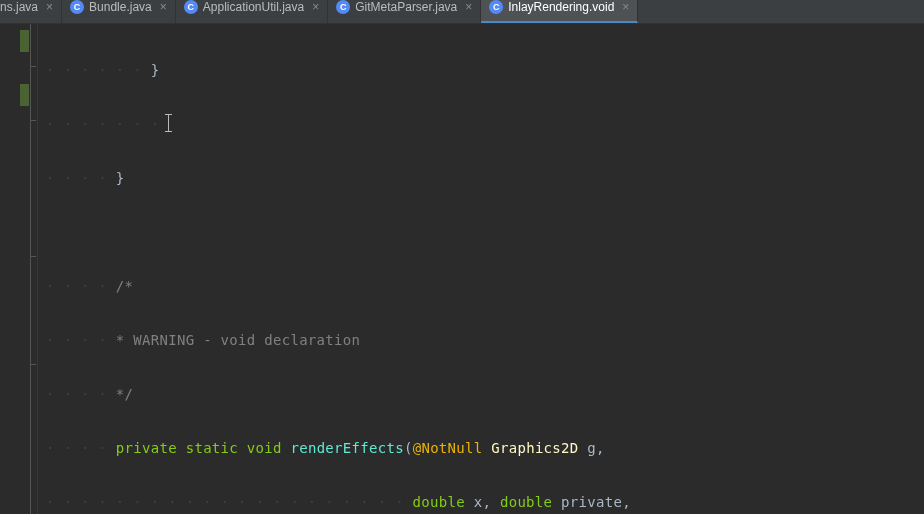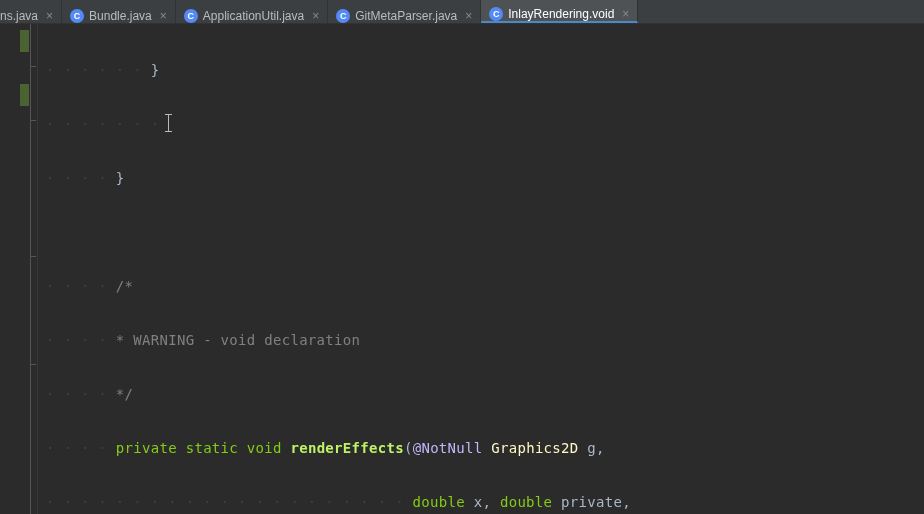--- a/index.html
+++ b/index.html
@@ -16,21 +16,21 @@
     .tabs {
       display: flex;
       background: #3c3f41;
       height: 24px;
       border-bottom: 1px solid #323232;
       font-family: -apple-system, 'Segoe UI', sans-serif;
       font-size: 12px;
     }
     .tab {
       display: flex;
-      align-items: flex-end;
+      align-items: flex-start;
       padding: 0 8px;
       color: #bbbbbb;
       gap: 5px;
       border-right: 1px solid #323232;
       cursor: pointer;
     }
     .tab.partial { padding-left: 0; }
     .tab.active {
       background: #4e5254;
       border-bottom: 2px solid #4a88c7;
@@ -87,22 +87,22 @@
     }
     .code {
       padding: 6px 0 0 8px;
       line-height: 27px;
       white-space: pre;
       letter-spacing: 0.3px;
     }
     .indent-guide { color: #404040; }
     .kw { color: #84cc16; }
     .type { color: #fef9c3; }
-    .anno { color: #c4b5fd; }
-    .fname { color: #bef264; font-weight: bold; }
+    .anno { color: #eab308; }
+    .fname { color: #5eead4; }
     .str-comment { color: #808080; }
     .ident { color: #a9b7c6; }
     .punct { color: #a9b7c6; }
     .caret {
       display: inline-block;
       width: 1px;
       height: 18px;
       background: #bbbbbb;
       vertical-align: middle;
       position: relative;

